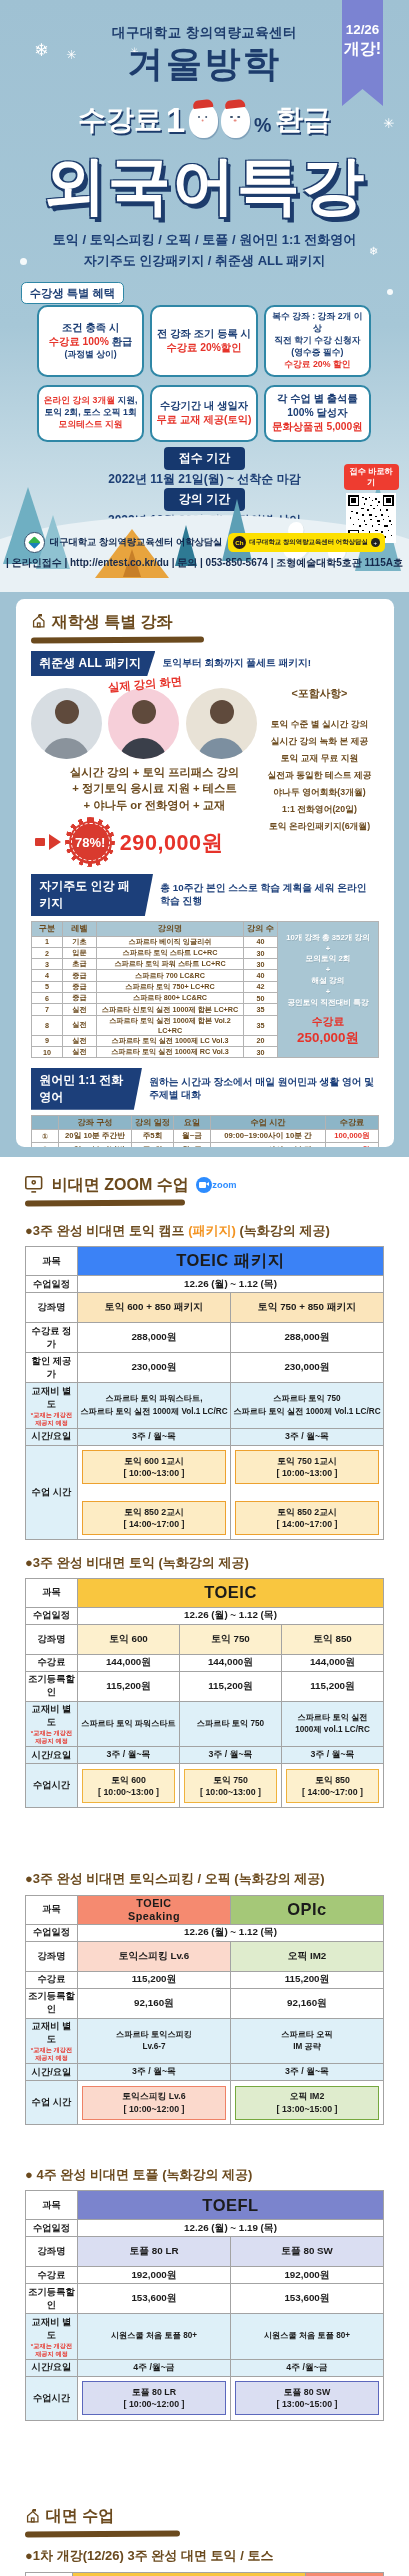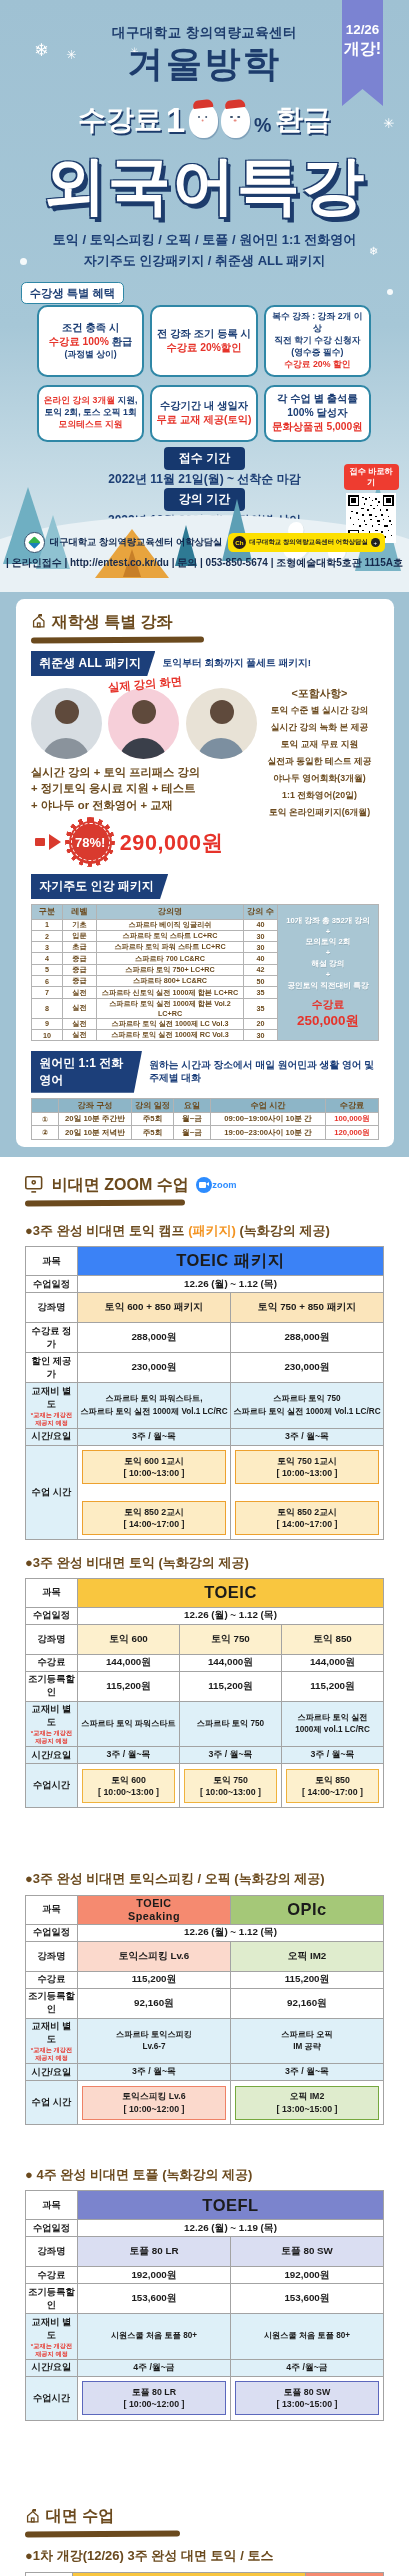--- a/index.html
+++ b/index.html
@@ -76,23 +76,23 @@
   .photos{position:relative;height:78px;width:247px;margin-top:5.2px;}
   .photo{position:absolute;width:71px;height:71px;border-radius:50%;top:6.2px;overflow:hidden;}
   .photo::before{content:"";position:absolute;top:12.4px;left:24px;width:24px;height:24px;border-radius:50%;background:#5f4a3c;}
   .photo::after{content:"";position:absolute;bottom:-8.2px;left:11.3px;width:48px;height:29px;border-radius:25px 25px 0 0;background:#8a939c;}
   .ph1{left:0;background:#d7dde2;}
   .ph2{left:77px;background:#f6cfd9;}
   .ph2::after{background:#3a3f4a;}
   .ph3{left:155px;background:#e8e2d6;}
   .ph3::after{background:#7c8fa0;}
   .photo-cap{position:absolute;top:-4.1px;left:77px;color:#e6332a;font-size:11.3px;font-weight:900;transform:rotate(-5deg);z-index:2;}
-  .pkg-desc{width:247px;margin-top:4.1px;font-size:11.3px;font-weight:900;color:#6b4a1e;line-height:1.5;}
+  .pkg-desc{width:247px;text-align:center;margin-top:4.1px;font-size:11.3px;font-weight:900;color:#6b4a1e;line-height:1.5;}
   .includes{position:absolute;right:0;top:5.2px;width:117px;text-align:center;color:#6b4a1e;}
-  .inc-title{font-size:10.8px;font-weight:900;margin-bottom:1px;}
+  .inc-title{font-size:10.8px;font-weight:900;margin-bottom:15px;}
   .inc-list div{font-size:8.8px;font-weight:700;line-height:17px;}
   .price-row{display:flex;align-items:center;margin-top:6.2px;gap:4.1px;}
   .price-old{position:relative;font-size:14px;font-weight:900;color:#6b4a1e;}
   .price-old::after{content:"";position:absolute;left:-2.1px;right:-2.1px;top:46%;height:2.6px;background:#e03a2a;transform:rotate(-1.5deg);}
   .arrow-shaft{width:10.3px;height:7.2px;background:#d93a2e;border-radius:1px;margin-left:4.1px;}
   .arrow-head{width:0;height:0;border-top:8.2px solid transparent;border-bottom:8.2px solid transparent;border-left:12.4px solid #d93a2e;}
   .burst{position:relative;width:43px;height:43px;border-radius:50%;background:#d93a2e;display:flex;align-items:center;justify-content:center;margin-left:3.1px;}
   .burst::before{content:"";position:absolute;inset:-3.6px;border-radius:50%;background:repeating-conic-gradient(#d93a2e 0 10deg,transparent 10deg 22deg);z-index:0;}
   .burst::after{content:"";position:absolute;inset:2.1px;border:1px dashed #fff;border-radius:50%;}
   .burst span{position:relative;z-index:1;color:#fff;font-size:13px;font-weight:900;}
@@ -362,20 +362,21 @@
             <span class="arrow-head"></span>
           <span class="burst">
               <span>78%!</span>
             </span>
           <span class="price-new">290,000원</span>
         </div>
       </div>
 
       <div class="banner-row" style="margin-top:10.3px;">
         <span class="banner">자기주도 인강 패키지</span>
+        <span class="tagline">총 10주간 본인 스스로 학습 계획을 세워 온라인 학습 진행</span>
       </div>
 
       <table class="self-table">
         <colgroup>
             <col style="width:31px">
             <col style="width:34px">
             <col style="width:147px">
             <col style="width:34px">
             <col style="width:101px">
           </colgroup>

